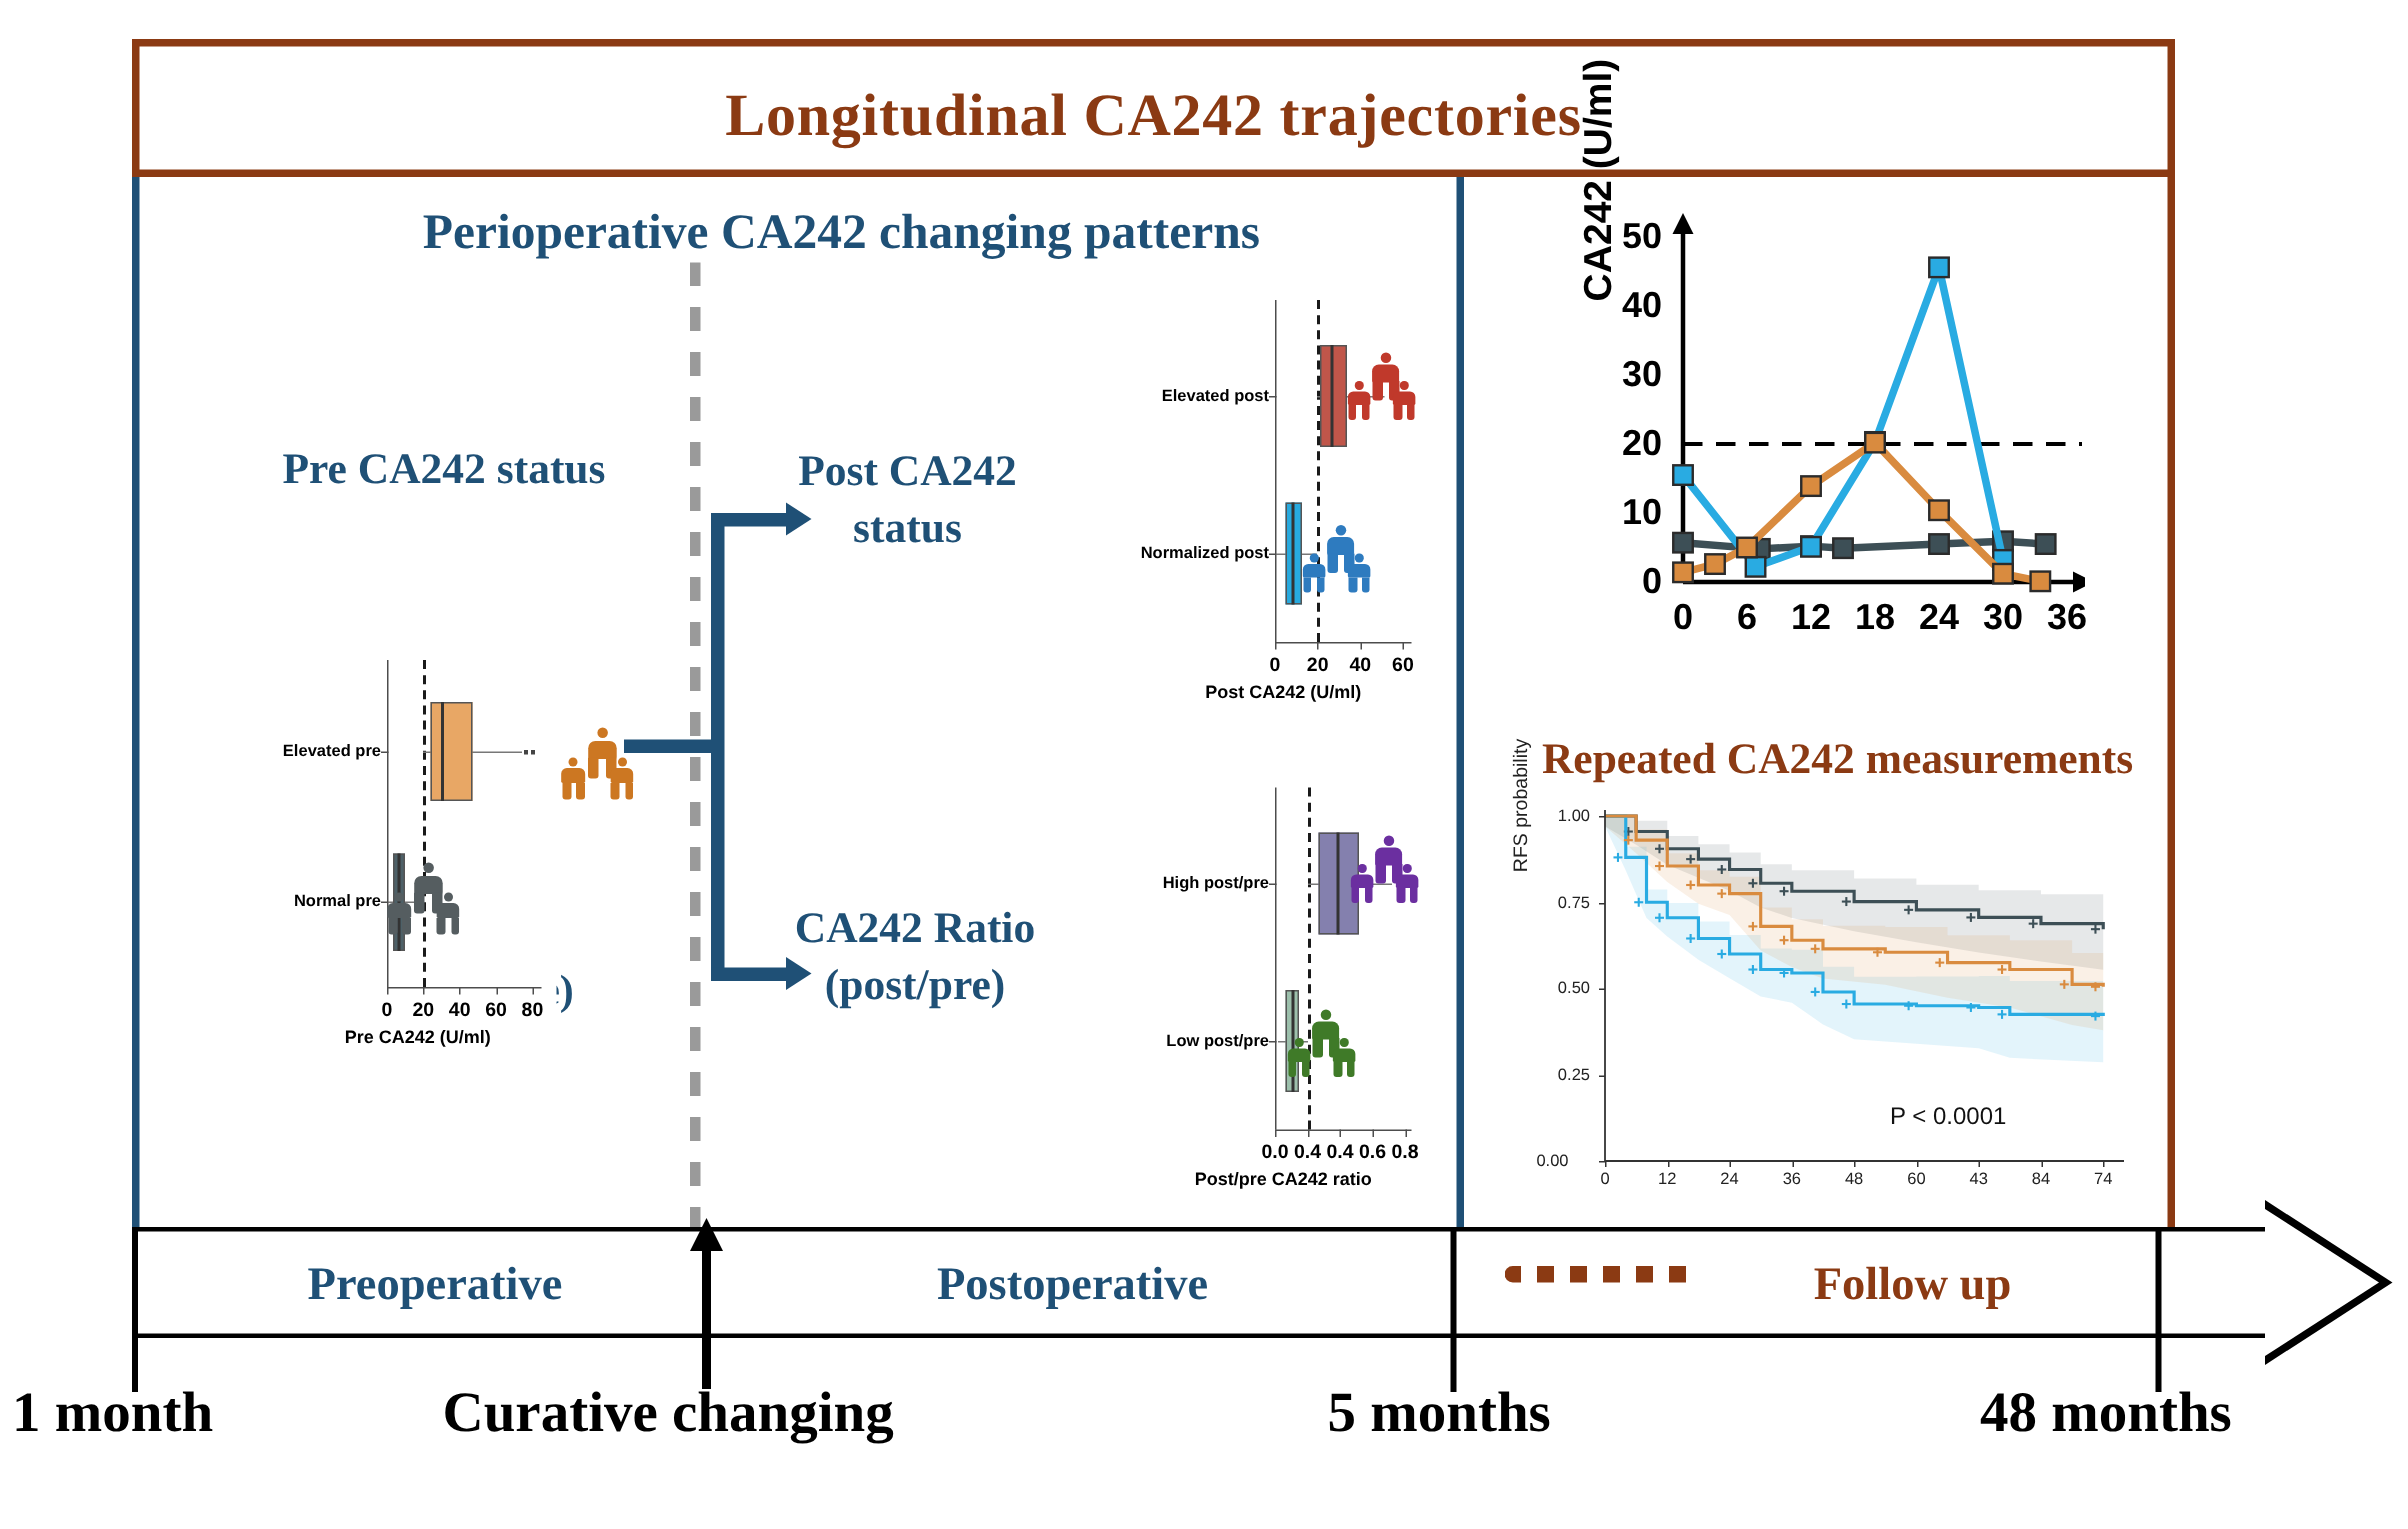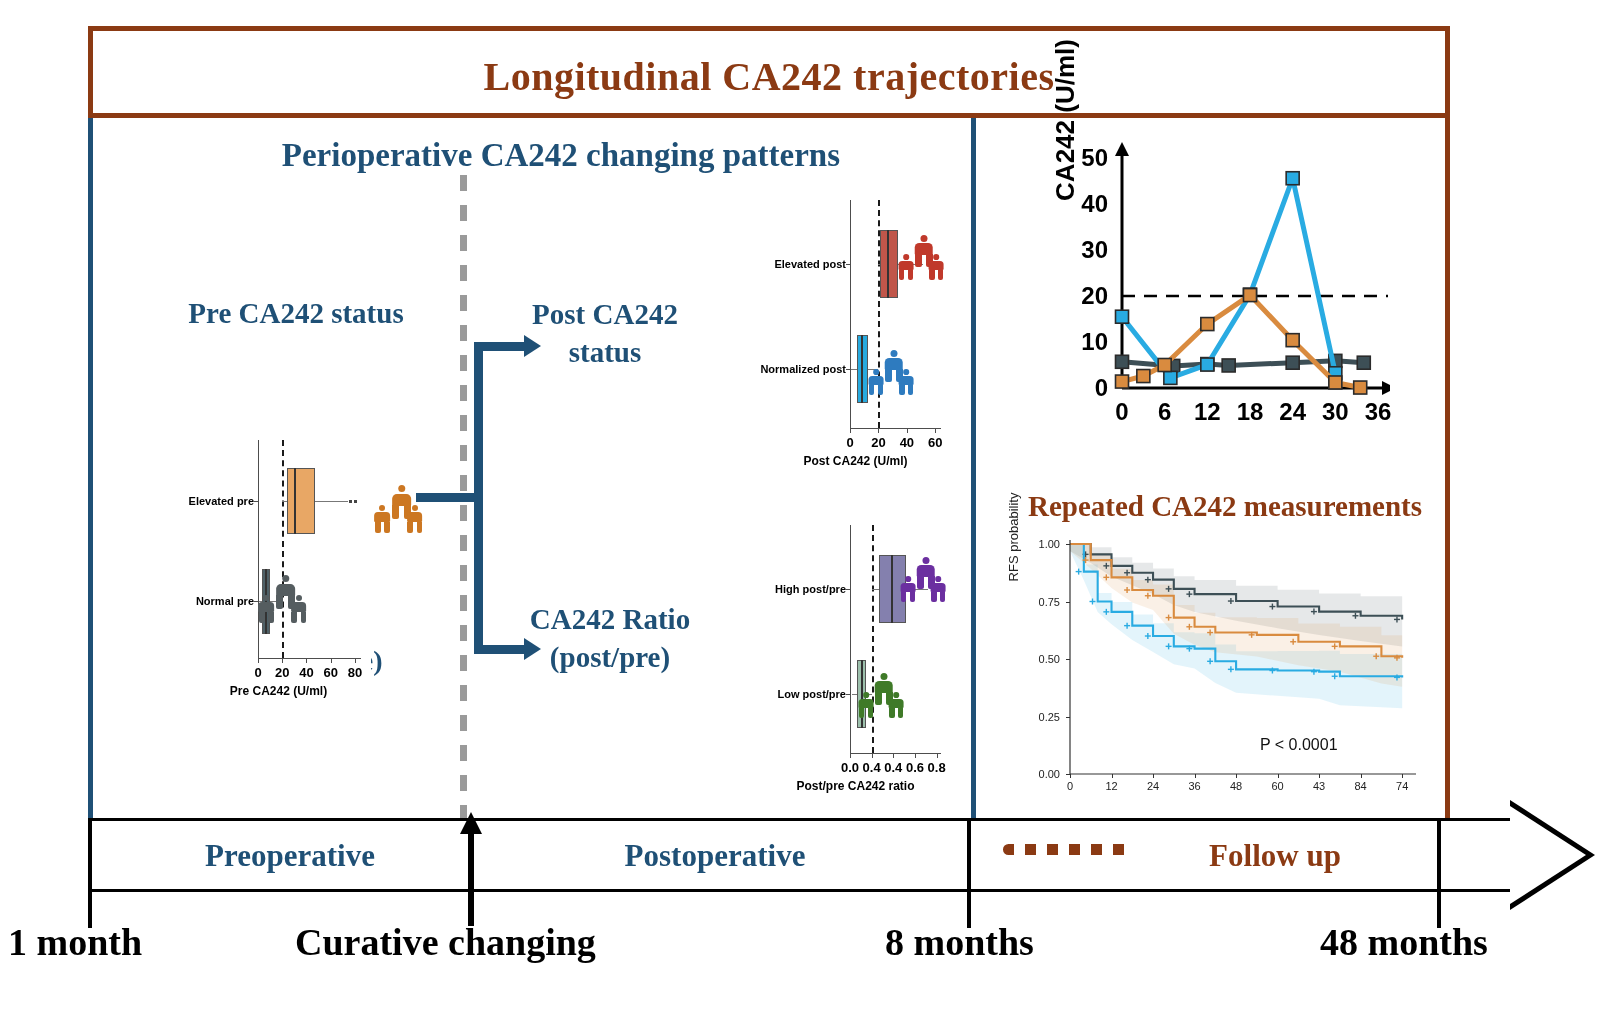--- a/index.html
+++ b/index.html
@@ -470,21 +470,21 @@
       <line x1="280.17" y1="113.75" x2="286.17" y2="113.75" stroke="#D98B3F" stroke-width="1.4"></line>
       <line x1="324.69" y1="115.35" x2="324.69" y2="121.35" stroke="#D98B3F" stroke-width="1.4"></line>
       <line x1="321.69" y1="118.35" x2="327.69" y2="118.35" stroke="#D98B3F" stroke-width="1.4"></line>
       <line x1="366.21" y1="125.24000000000001" x2="366.21" y2="131.24" stroke="#D98B3F" stroke-width="1.4"></line>
       <line x1="363.21" y1="128.24" x2="369.21" y2="128.24" stroke="#D98B3F" stroke-width="1.4"></line>
       <line x1="386.96999999999997" y1="126.85" x2="386.96999999999997" y2="132.85" stroke="#D98B3F" stroke-width="1.4"></line>
       <line x1="383.96999999999997" y1="129.85" x2="389.96999999999997" y2="129.85" stroke="#D98B3F" stroke-width="1.4"></line>
       <line x1="60" y1="12" x2="60" y2="246" stroke="#333" stroke-width="1.2"></line>
       <line x1="60" y1="246" x2="406" y2="246" stroke="#333" stroke-width="1.2"></line>
     </svg>
-    <div class="yl" style="left: 0px; top: 246px; width: 50px;">0.00</div>
+    <div class="yl" style="left: 0px; top: 246px; width: 50px; text-align: center;">0.00</div>
     <div style="position: absolute; left: 56px; top: 246px; width: 4px; height: 1px; background: rgb(51, 51, 51);"></div>
     <div class="yl" style="left: 0px; top: 188.5px; width: 50px;">0.25</div>
     <div style="position: absolute; left: 56px; top: 188.5px; width: 4px; height: 1px; background: rgb(51, 51, 51);"></div>
     <div class="yl" style="left: 0px; top: 131px; width: 50px;">0.50</div>
     <div style="position: absolute; left: 56px; top: 131px; width: 4px; height: 1px; background: rgb(51, 51, 51);"></div>
     <div class="yl" style="left: 0px; top: 73.5px; width: 50px;">0.75</div>
     <div style="position: absolute; left: 56px; top: 73.5px; width: 4px; height: 1px; background: rgb(51, 51, 51);"></div>
     <div class="yl" style="left: 0px; top: 16px; width: 50px;">1.00</div>
     <div style="position: absolute; left: 56px; top: 16px; width: 4px; height: 1px; background: rgb(51, 51, 51);"></div>
     <div class="xl" style="left: 60px; top: 252px; width: 40px;">0</div>
@@ -514,14 +514,14 @@
 <div class="tl-text" id="tl-postop">Postoperative</div>
 <div id="tl-dots"></div>
 <div class="tl-text" id="tl-follow">Follow up</div>
 <div class="tl-tick" id="tick-1m"></div>
 <div class="tl-tick" id="tick-3m"></div>
 <div class="tl-tick" id="tick-36m"></div>
 <div id="cr-arrow-shaft"></div>
 <div id="cr-arrow-head"></div>
 <div class="tl-cap" id="cap-1m">1 month</div>
 <div class="tl-cap" id="cap-cr">Curative changing</div>
-<div class="tl-cap" id="cap-3m">8 months</div>
+<div class="tl-cap" id="cap-3m">5 months</div>
 <div class="tl-cap" id="cap-36m">48 months</div>
 
 </body></html>

